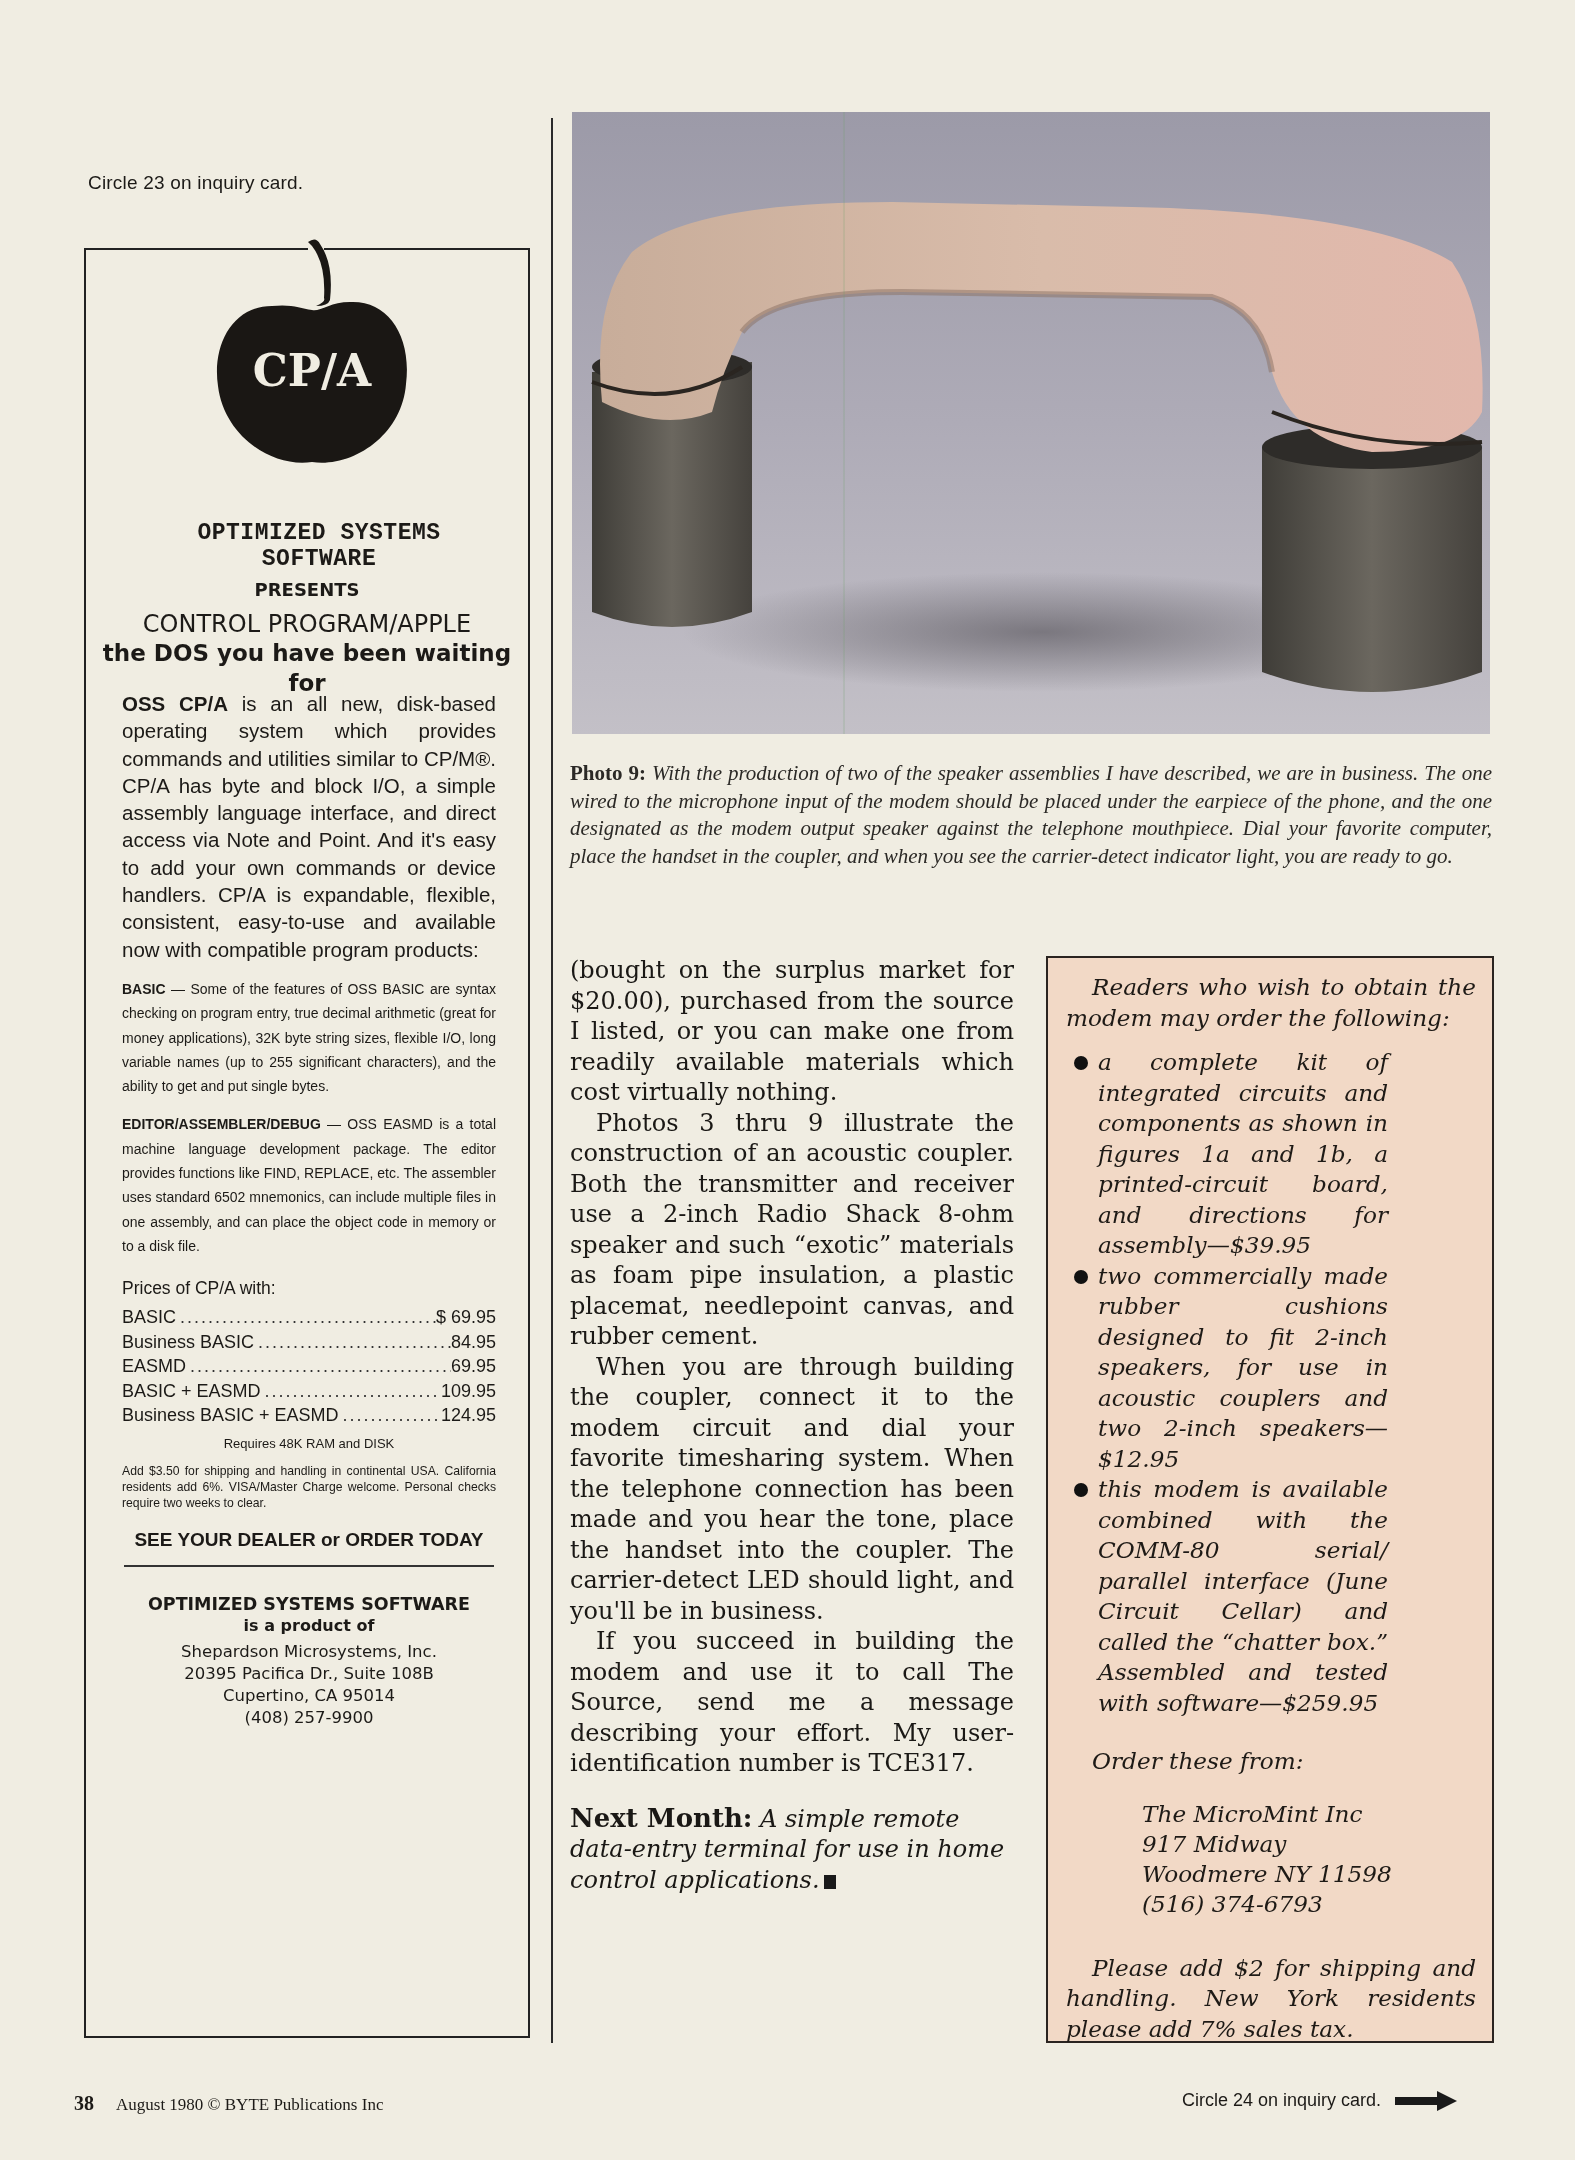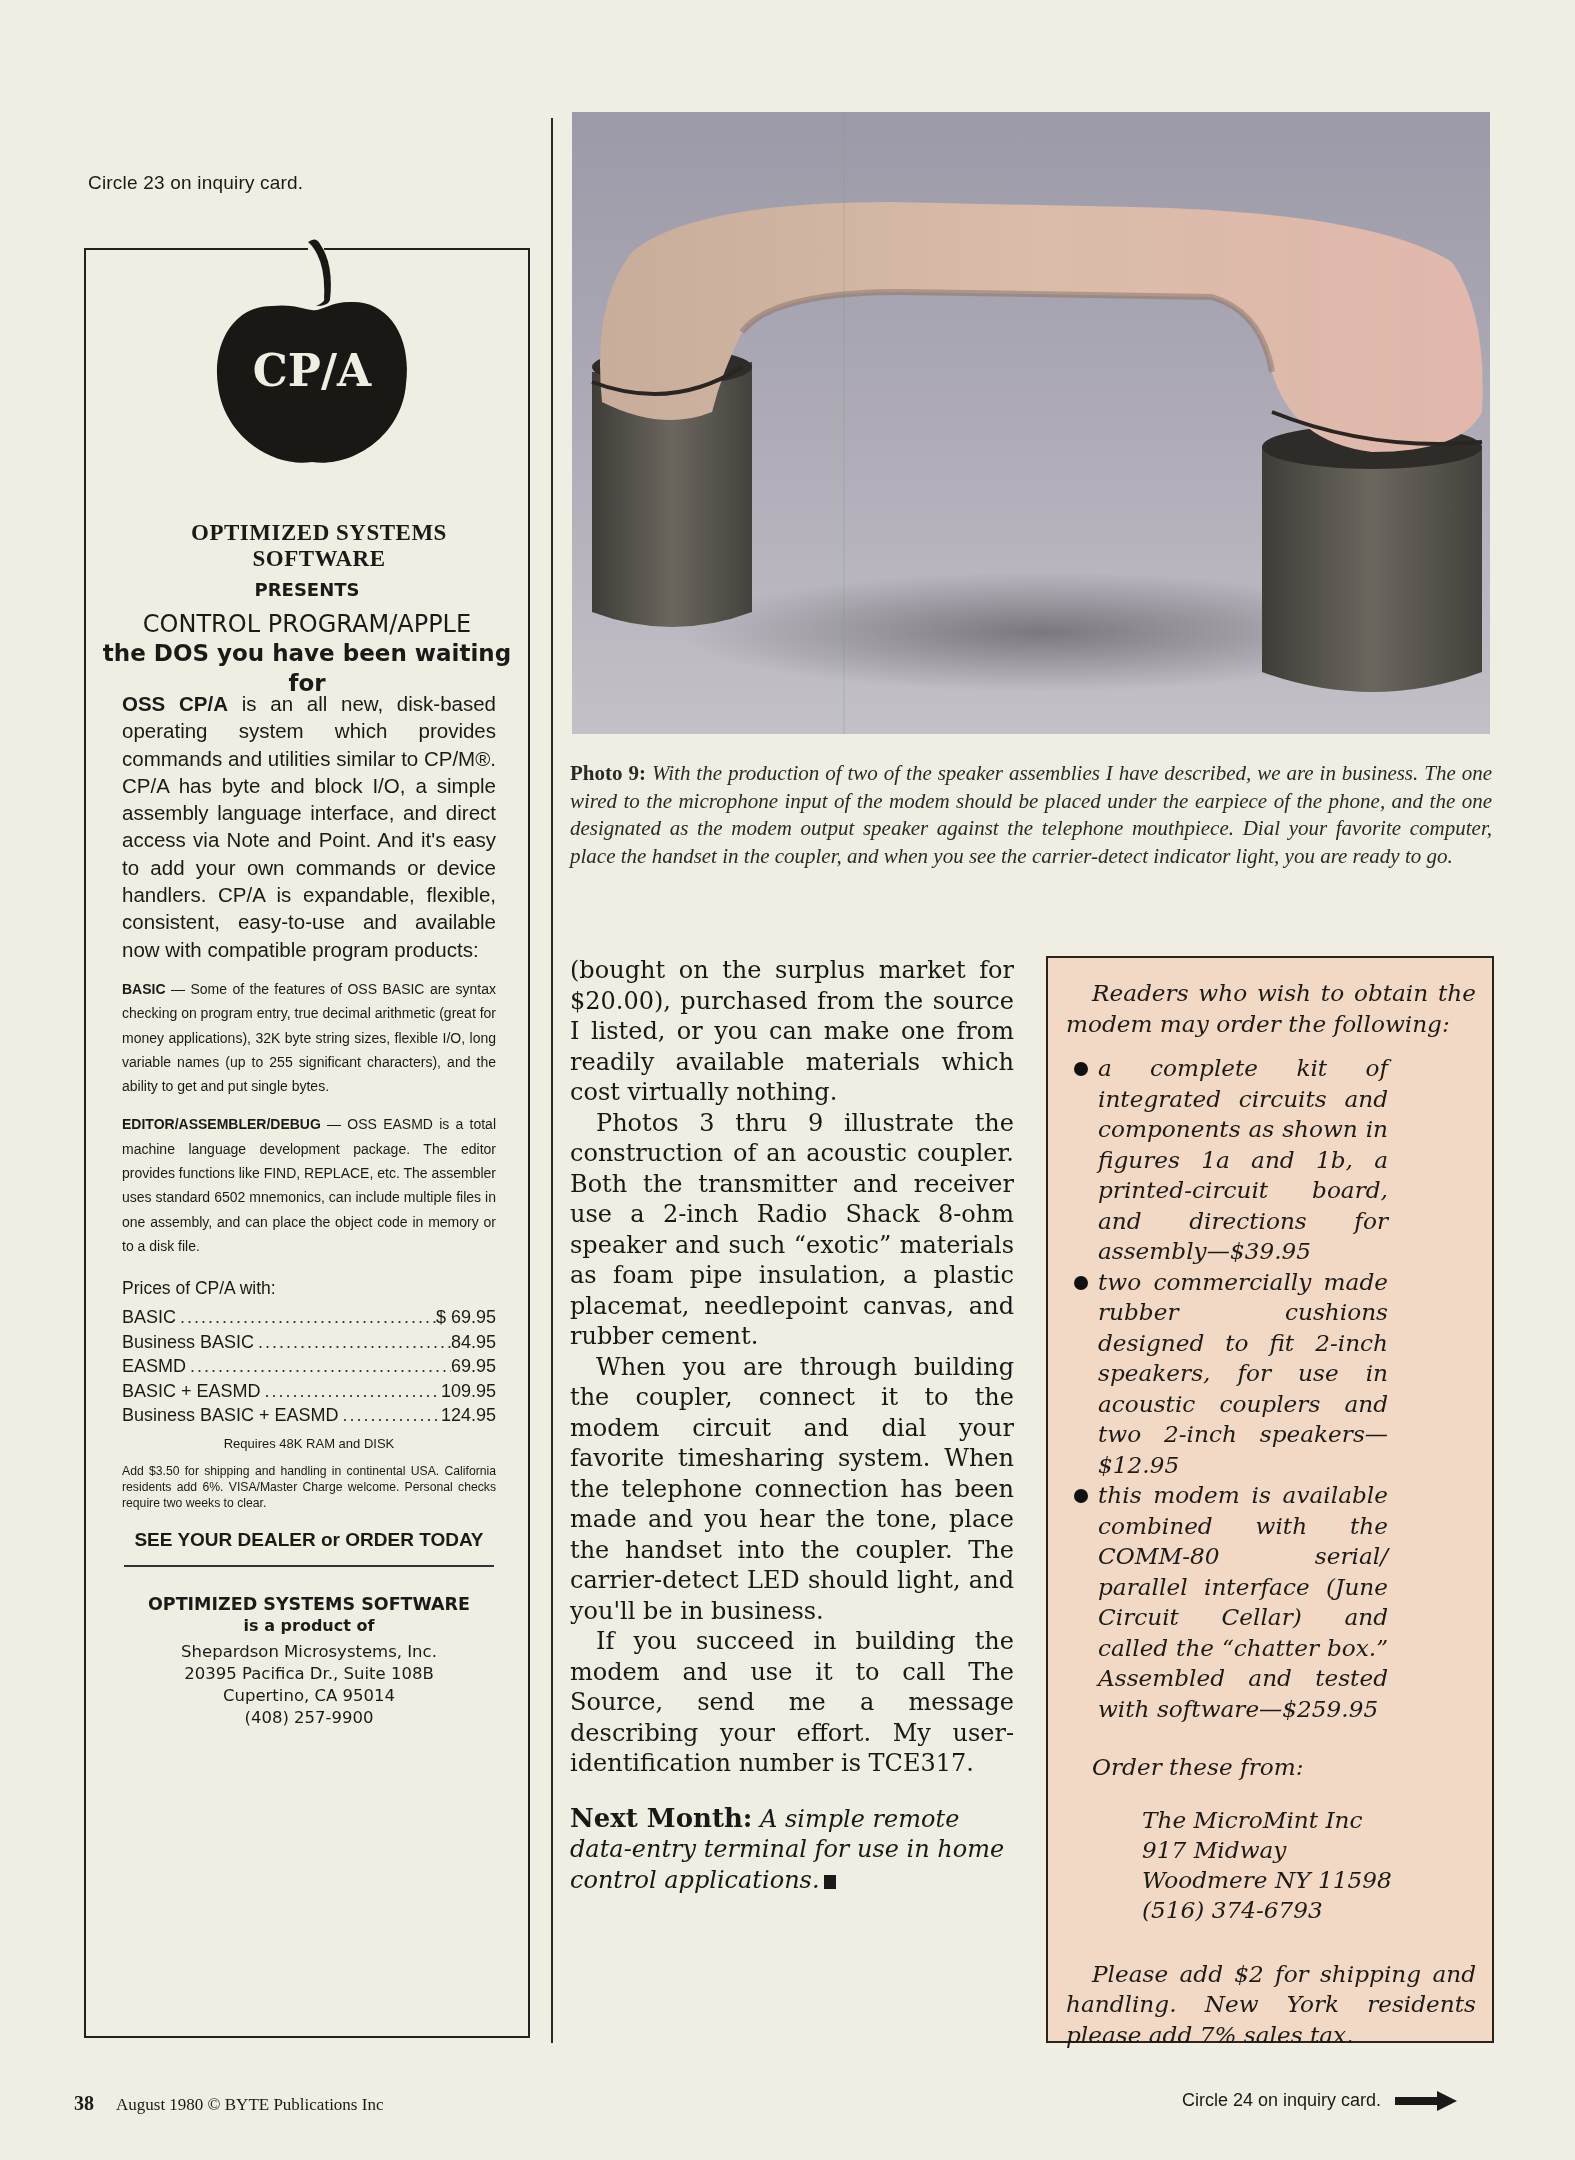--- a/index.html
+++ b/index.html
@@ -10,21 +10,21 @@
   .abs { position:absolute; }
   .sans { font-family:"Liberation Sans", "DejaVu Sans", sans-serif; }
   .serif { font-family:"DejaVu Serif", "Liberation Serif", serif; }
   .nserif { font-family:"Liberation Serif", "DejaVu Serif", serif; }
 
   
   #circle23 { left:88px; top:172px; font-size:19px; letter-spacing:0.2px; }
   #ad-box { left:84px; top:248px; width:446px; height:1790px; border:2px solid #222; box-sizing:border-box; }
   #apple { left:212px; top:236px; width:200px; height:230px; }
   #ad-head { left:84px; top:520px; width:446px; text-align:center; }
-  #ad-head .l1 { font-size:23px; line-height:26px; font-weight:bold; letter-spacing:0.5px; font-family:Liberation Serif, serif;margin-left:24px; }
+  #ad-head .l1 { font-size:23px; line-height:26px; font-weight:bold; letter-spacing:0.5px; font-family:Liberation Mono, monospace;margin-left:24px; }
   #ad-head .l2 { font-size:18px; line-height:24px; font-weight:bold; margin-top:6px; font-family:"DejaVu Sans", sans-serif; }
   #ad-head .l3 { font-size:24px; line-height:28px; margin-top:8px; font-family:"DejaVu Sans", sans-serif; }
   #ad-head .l4 { font-size:23px; line-height:30px; font-weight:bold; font-family:"DejaVu Sans", sans-serif; }
 
   #ad-body { left:122px; top:690px; width:374px; }
   .intro { font-size:20.5px; line-height:27.3px; text-align:justify; margin:0; }
   .feat { font-size:14px; line-height:24.3px; text-align:justify; margin:14px 0 0 0; }
   .feat b, .intro b { font-weight:bold; }
   .prices-title { font-size:17.5px; margin-top:20px; }
   .price-row { display:flex; font-size:18px; line-height:24.5px; }
@@ -54,21 +54,21 @@
   #body-col { left:570px; top:955px; width:444px; font-size:24px; line-height:30.5px; color:#1a1815; }
   #body-col p { margin:0; text-align:justify; }
   #body-col p.ind { text-indent:26px; }
   #next { margin-top:24px !important; text-align:left !important; }
   #next b { font-size:26px; }
   #next i { font-style:italic; }
   .endsq { display:inline-block; width:12px; height:14px; background:#1a1a1a; margin-left:4px; vertical-align:-1px; }
 
   
   #order-box { left:1046px; top:956px; width:448px; height:1087px; background:#f2d9c6; border:2px solid #2a2420; box-sizing:border-box; font-style:italic; color:#1e1a16; }
-  #order-inner { position:absolute; left:18px; top:20px; width:410px; font-size:23.2px; line-height:30.5px; }
+  #order-inner { position:absolute; left:18px; top:14px; width:410px; font-size:23.2px; line-height:30.5px; }
   .ob-intro { text-indent:26px; text-align:justify; margin:0; }
   .ob-list { margin:14px 0 0 0; padding:0; list-style:none; }
   .ob-list li { position:relative; padding-left:32px; width:290px; text-align:justify; }
   .ob-list li .bullet { position:absolute; left:8px; top:9px; width:14px; height:14px; border-radius:50%; background:#111; }
   .order-from { margin-top:28px; padding-left:26px; }
   .addr { margin-top:22px; padding-left:76px; }
   .addr div { line-height:30px; }
   .ob-foot { margin-top:34px; text-indent:26px; text-align:justify; }
 
   

